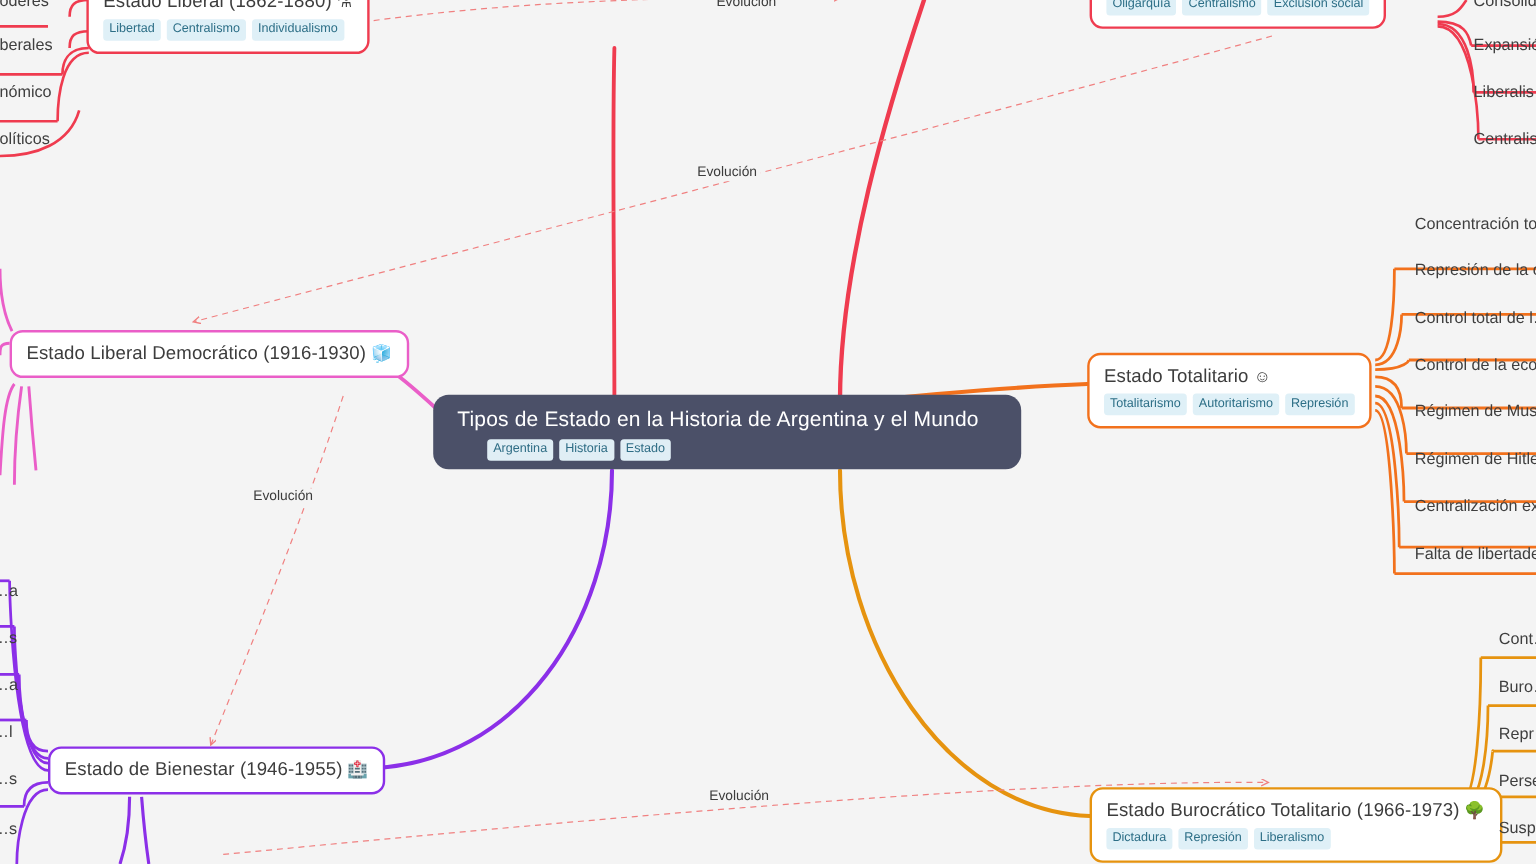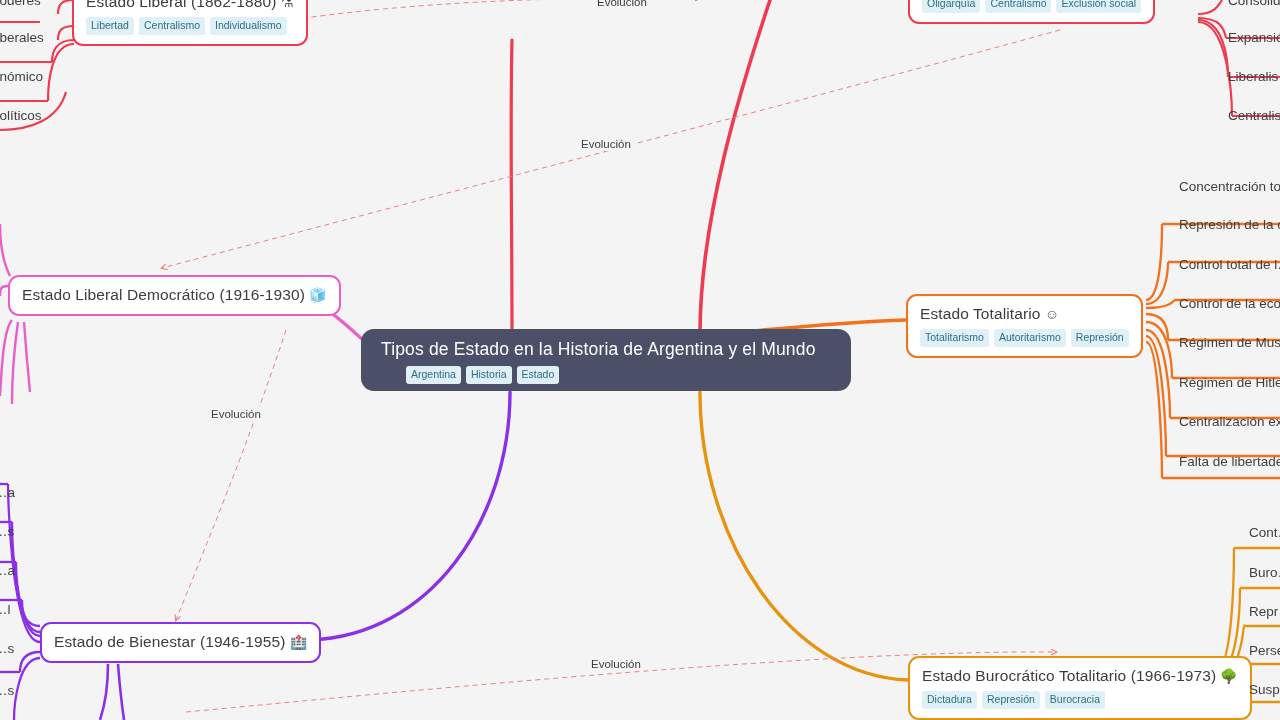--- a/index.html
+++ b/index.html
@@ -234,21 +234,21 @@
   </div>
 
   <div class="node" style="left:908px;top:656px;border-color:#e6930f;">
     <div class="ttl">
       <span>Estado Burocrático Totalitario (1966-1973)</span>
       <span class="emoji">🌳</span>
     </div>
     <div class="tags">
       <span class="tag">Dictadura</span>
       <span class="tag">Represión</span>
-      <span class="tag">Burocracia</span>
+      <span class="tag">Liberalismo</span>
     </div>
   </div>
 
   <div class="leaf" style="left:-14px;top:-8px;">…oderes</div>
   <div class="leaf" style="left:-14px;top:29px;">…berales</div>
   <div class="leaf" style="left:-14px;top:68px;">…nómico</div>
   <div class="leaf" style="left:-14px;top:107px;">…olíticos</div>
 
   <div class="leaf" style="left:1228px;top:-8px;">Consolid…</div>
   <div class="leaf" style="left:1228px;top:29px;">Expansió…</div>

